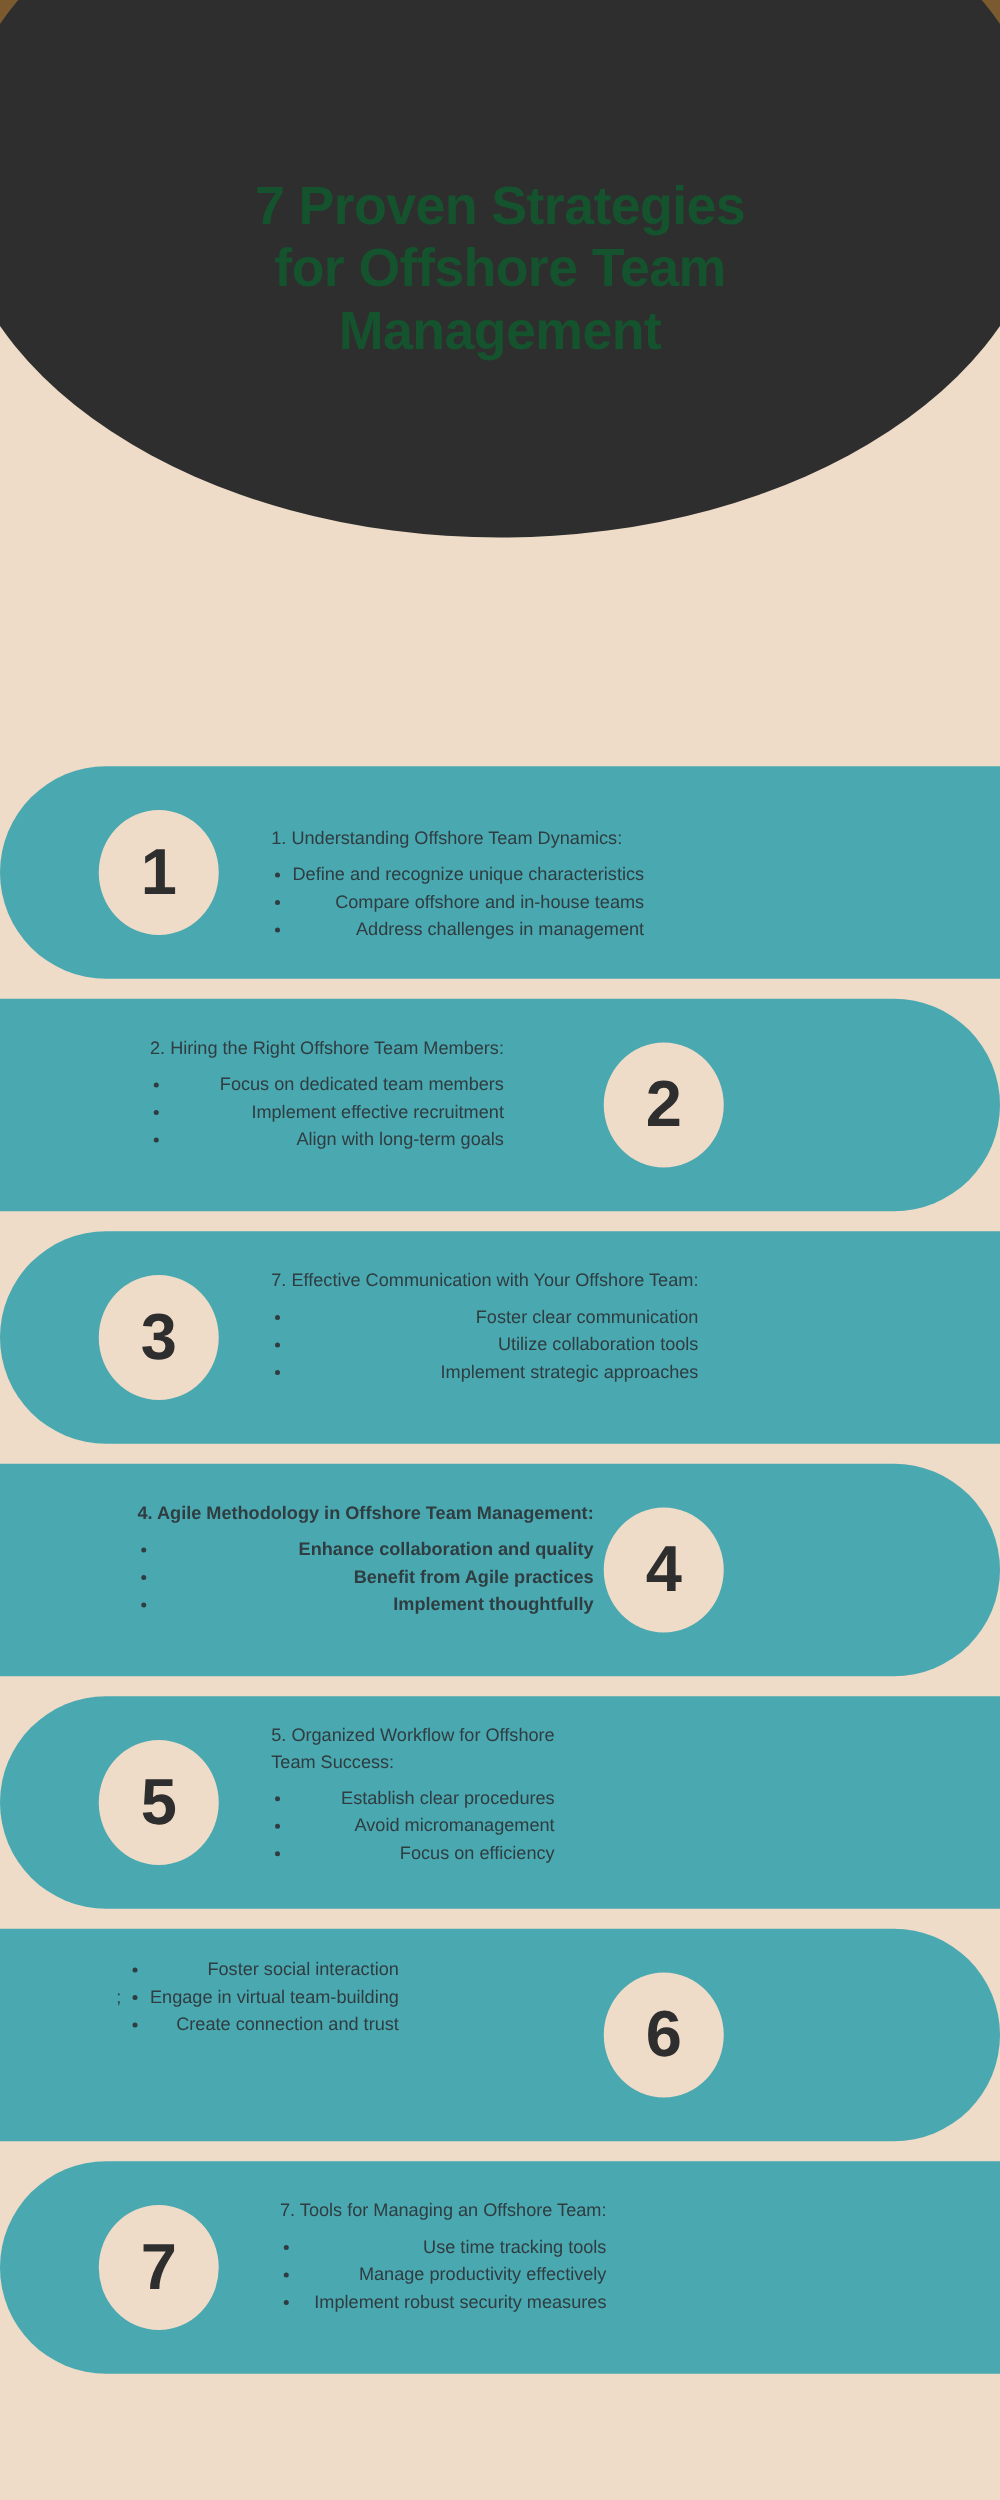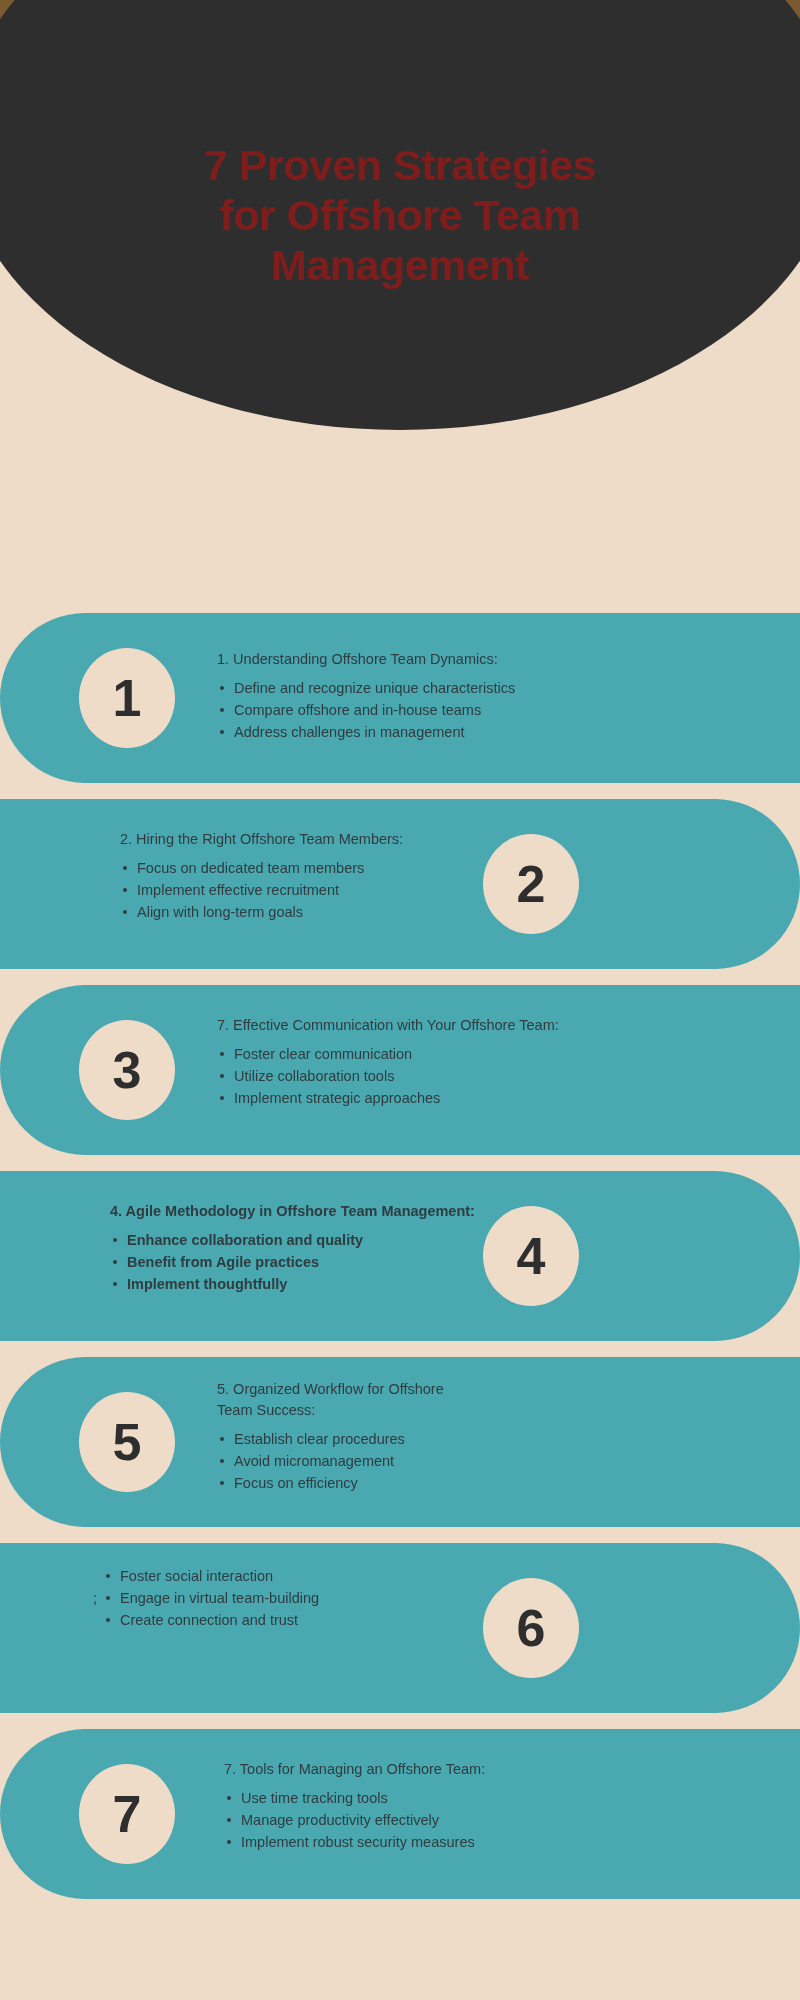--- a/index.html
+++ b/index.html
@@ -11,21 +11,21 @@
   #page{position:absolute;inset:0;width:800px;height:2000px;background:#eedcc8;overflow:hidden;}
 
   
   .hdr-brown{position:absolute;left:0;top:0;width:800px;height:120px;background:#7c5a30;z-index:1;}
   .hdr-ellipse{
     position:absolute;left:-40px;top:-150px;width:880px;height:580px;
     background:#2e2e2e;border-radius:50%/50%;z-index:2;
   }
   .hdr-title{
     position:absolute;left:0;top:140px;width:800px;z-index:3;
-    text-align:center;color:#7f1d1d;
+    text-align:center;color:#14532d;
     font-size:43px;line-height:50px;font-weight:bold;letter-spacing:-0.5px;
     padding:0 40px;box-sizing:border-box;
   }
   .hdr-title span{display:block;}
 
   
   .band{
     position:absolute;height:170px;background:#4aa8b0;z-index:4;
   }
   .band.left-anchor{ 
@@ -55,21 +55,21 @@
 
   
   .content{position:absolute;z-index:7;color:#2f3c40;}
   .sec-heading{
     font-size:14.5px;line-height:21px;color:#2f3c40;margin:0 0 7px 0;
     font-family:"Liberation Sans",sans-serif;
   }
   .bullets{margin:0;padding:0;list-style:none;}
   .bullets li{
     font-size:14.5px;line-height:22px;color:#2f3c40;
-    position:relative;padding-left:17px;white-space:nowrap;
+    position:relative;padding-left:17px;white-space:nowrap;text-align:right;
   }
   .bullets li .bdot{
     position:absolute;left:3px;top:9px;width:4px;height:4px;border-radius:50%;
     background:#2f3c40;
   }
   .bullets li .pre-mark{
     position:absolute;left:-10px;top:0;font-size:14.5px;color:#2f3c40;
   }
 
   
@@ -109,21 +109,21 @@
     <span>for Offshore Team</span>
     <span>Management</span>
   </div>
 
   <div id="sections-host">
       <div class="sec-wrap sec1" style="top: 613px;">
         <div class="band left-anchor" style="top: 0px;"></div>
         <div class="circle" style="top: 22px; left: 66px;">
           <div class="circle-num">1</div>
         </div>
-        <div class="content" style="top: 36px; left: 217px;">
+        <div class="content" style="top: 48px; left: 217px;">
           <div class="sec-heading">
             <div>1. Understanding Offshore Team Dynamics:</div>
           </div>
           <ul class="bullets">
             <li><span class="bdot"></span><span>Define and recognize unique characteristics</span></li>
             <li><span class="bdot"></span><span>Compare offshore and in-house teams</span></li>
             <li><span class="bdot"></span><span>Address challenges in management</span></li>
           </ul>
         </div>
       </div>

